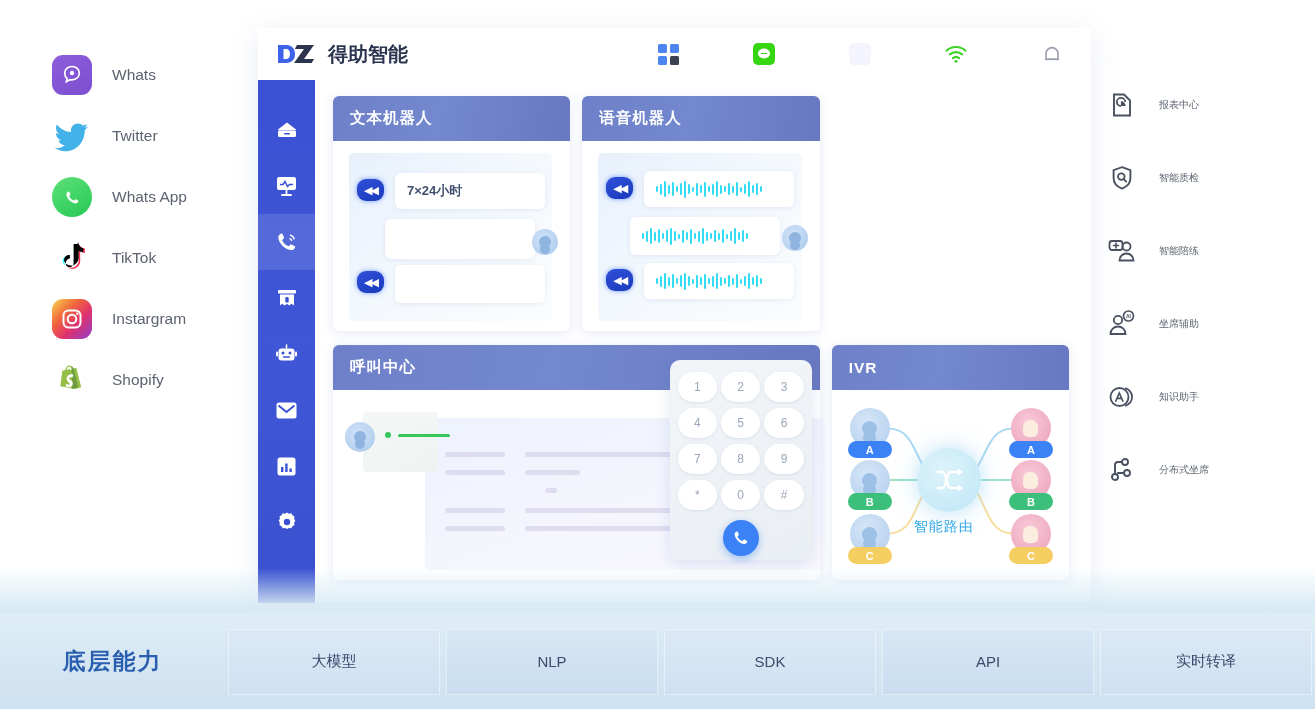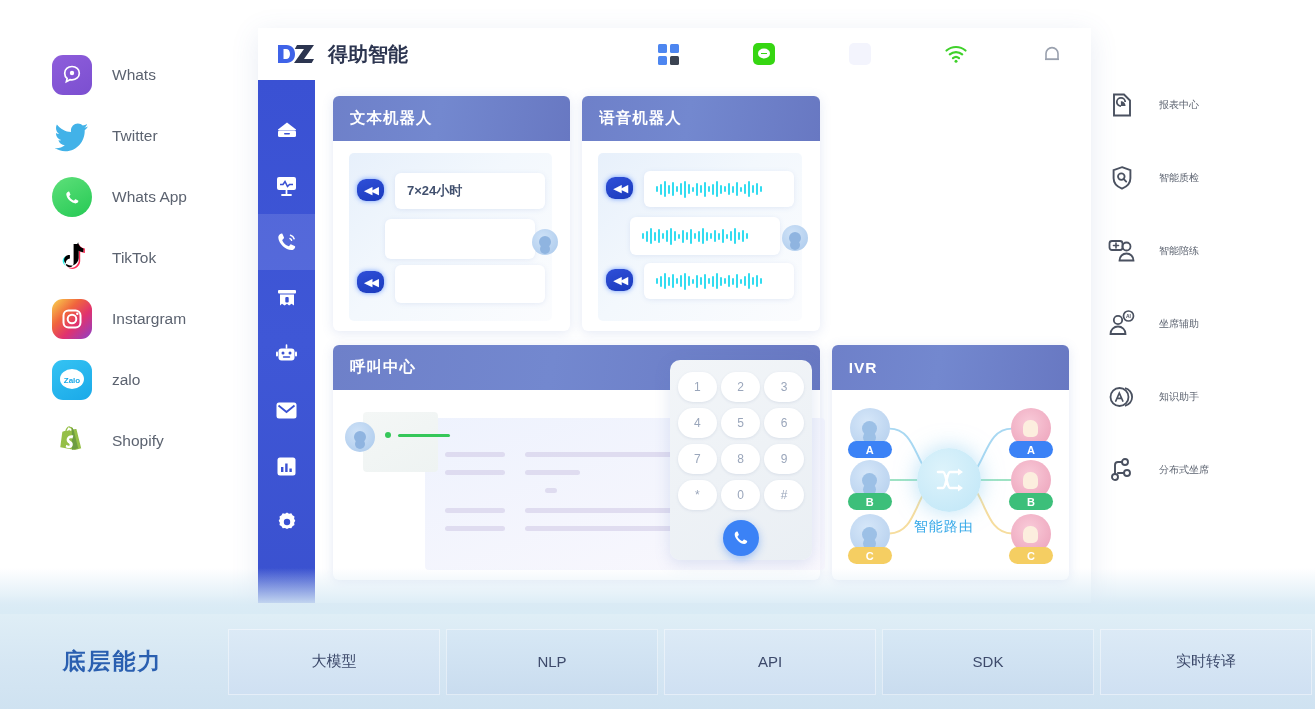--- a/index.html
+++ b/index.html
@@ -269,29 +269,20 @@
       <div class="social-ico" style="background:linear-gradient(135deg,#f9d64e 0%,#f0653d 35%,#e0326f 62%,#8d40c9 100%);">
         <svg width="26" height="26" viewBox="0 0 26 26">
             <rect x="4.5" y="4.5" width="17" height="17" rx="5" fill="none" stroke="#fff" stroke-width="2"></rect>
             <circle cx="13" cy="13" r="4.3" fill="none" stroke="#fff" stroke-width="2"></circle>
             <circle cx="18.3" cy="7.8" r="1.2" fill="#fff"></circle>
           </svg>
       </div>
       <div class="social-label">Instargram</div>
     </div>
 
-    <div class="social-row">
-      <div class="social-ico" style="background:linear-gradient(150deg,#35c3f3,#1aa9e8);">
-        <svg width="34" height="30" viewBox="0 0 34 30">
-            <ellipse cx="17" cy="14" rx="12" ry="10" fill="#fff"></ellipse>
-            <text x="17" y="17.5" font-size="8" font-weight="bold" fill="#1aa9e8" text-anchor="middle" font-family="Liberation Sans, sans-serif">Zalo</text>
-          </svg>
-      </div>
-      <div class="social-label">zalo</div>
-    </div>
 
     <div class="social-row">
       <div class="social-ico" style="background:none;">
         <svg width="30" height="34" viewBox="0 0 30 34">
             <path fill="#95bf47" d="M19.3 5.1c-.2-.1-.5-.1-.7 0-.1 0-.9.3-2.2.7-.3-1-.8-1.9-1.6-2.5-.3-.2-.6-.3-1-.3h-.2c-.4-.5-.9-.7-1.4-.7-2.2.1-3.4 2.9-3.8 4.4l-2.3.7c-.7.2-.7.2-.8.9C5.2 8.8 3.4 23.2 3.4 23.2L18 25.9l6.3-1.6s-4.8-19-4.9-19.2zM14.8 6.3l-2 .6c.2-1.3-.2-2.6-.7-3.4 1.3.2 2.2 1.5 2.7 2.8zm-2.9-3.4c.5.8.9 2 .7 3.2l-3 .9c.6-2.1 1.6-3.4 2.3-4.1z"></path>
             <path fill="#5e8e3e" d="M18.6 5.1c-.1 0-.9.3-2.2.7-.3-1-.8-1.9-1.6-2.5l.2 22.6 6.3-1.6s-4.8-19-4.9-19.2z" opacity=".7"></path>
             <path fill="#fff" d="M16.3 11.7l-.8 2.9s-.9-.4-1.9-.3c-1.5 0-1.5 1-1.5 1.2.1 1.3 3.5 1.6 3.7 4.6.1 2.4-1.3 4-3.3 4.1-2.4.1-3.8-1.3-3.8-1.3l.5-2.2s1.4 1 2.5 1c.7 0 1-.6 1-1 0-1.7-2.8-1.8-3-4.5-.2-2.3 1.4-4.7 4.7-4.9 1.3-.1 1.9.4 1.9.4z"></path>
           </svg>
       </div>
       <div class="social-label">Shopify</div>
@@ -706,18 +697,18 @@
       </div>
     </div>
   </div>
 
   <div class="band-haze"></div>
 
   <div class="bottom-band">
     <div class="band-title">底层能力</div>
     <div class="band-item">大模型</div>
     <div class="band-item">NLP</div>
+    <div class="band-item">SDK</div>
     <div class="band-item">API</div>
-    <div class="band-item">SDK</div>
     <div class="band-item">实时转译</div>
   </div>
 
 </div>
 
 </body></html>

